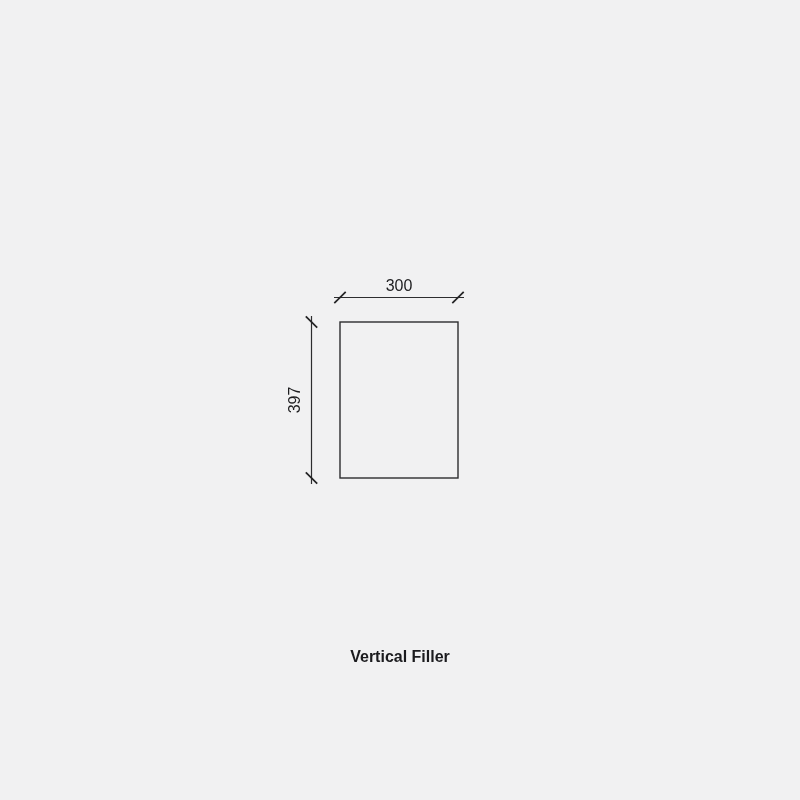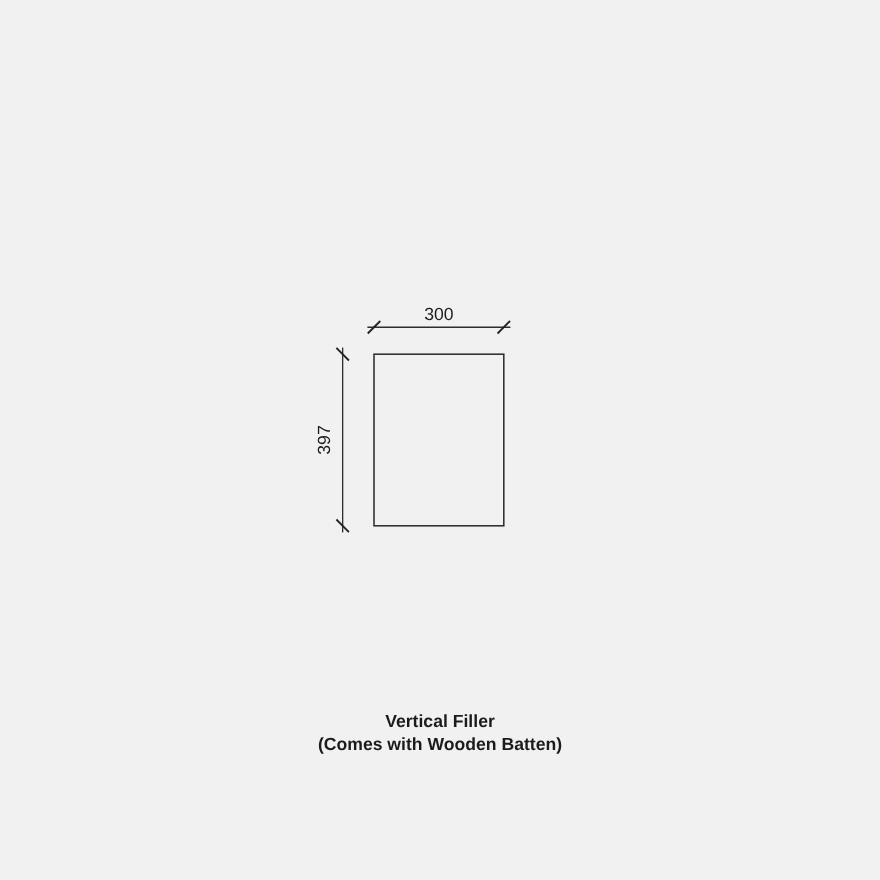--- a/index.html
+++ b/index.html
@@ -75,16 +75,15 @@
     <g>
       <line class="dim-line" x1="311.5" y1="316" x2="311.5" y2="484"></line>
       <line class="dim-tick" x1="305.8" y1="316.3" x2="317.2" y2="327.7"></line>
       <line class="dim-tick" x1="305.8" y1="472.3" x2="317.2" y2="483.7"></line>
       <text class="dim-text" x="300" y="400" text-anchor="middle" transform="rotate(-90 300 400)">397</text>
     </g>
   </svg>
 
   <div class="caption">
     <div>Vertical Filler</div>
-    <div>(Comes with Wooden Batten)</div>
   </div>
 
 </div>
 
 </body></html>

